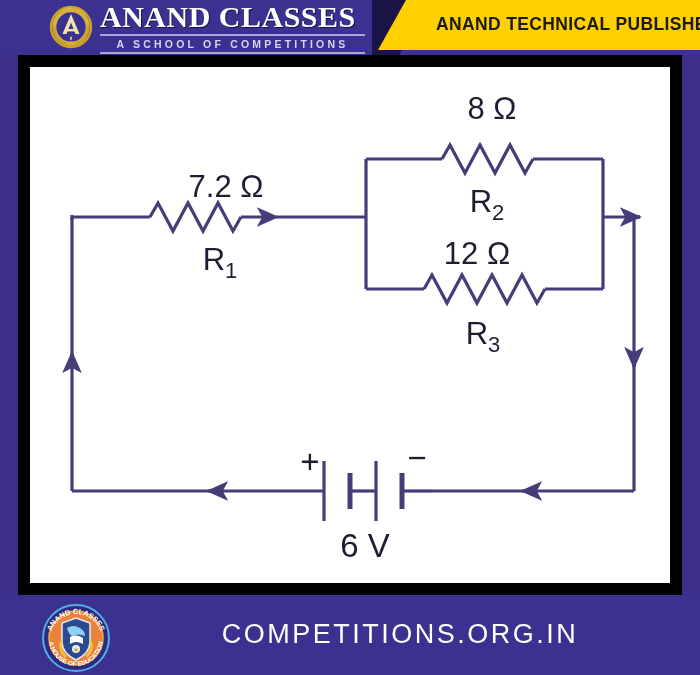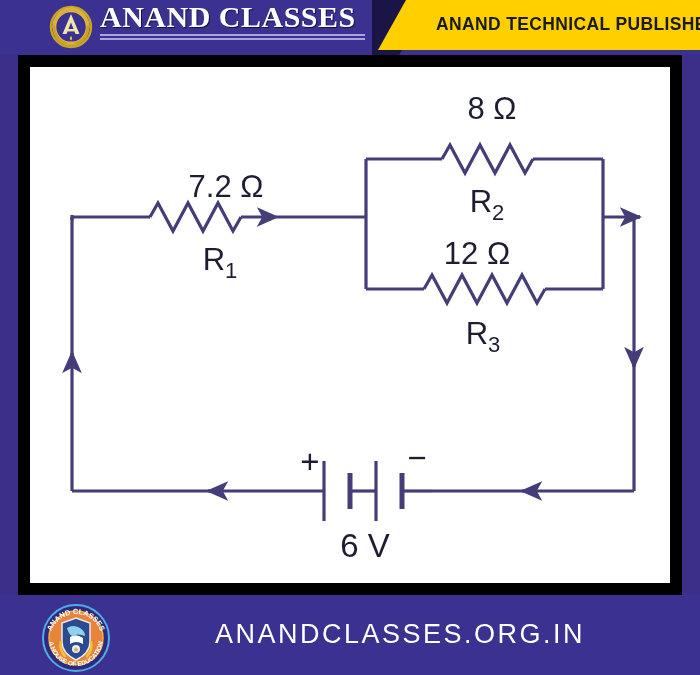--- a/index.html
+++ b/index.html
@@ -191,20 +191,21 @@
         <rect x="19.5" y="26" width="9" height="2.4" fill="#f2e3a8"></rect>
 
         <path d="M24 33 q-2.2 2.6 0 4.6 q2.2 -2 0 -4.6 z" fill="#e7c85a"></path>
         <ellipse cx="24" cy="40" rx="5" ry="1.6" fill="#d9b23c"></ellipse>
       </svg>
     </div>
 
     <div id="header-brand">
       <div id="header-title">ANAND CLASSES</div>
       <div class="rule"></div>
+      <div id="header-subtitle">A SCHOOL OF COMPETITIONS</div>
       <div class="rule"></div>
     </div>
   </div>
 
   <div id="frame">
     <div id="canvas">
 
       <svg id="circuit-svg" width="640" height="516" viewBox="0 0 640 516">
 
         <defs>
@@ -314,16 +315,16 @@
         </defs>
         <text font-family="Liberation Sans, sans-serif" font-size="7.4" font-weight="bold" fill="#ffffff">
           <textPath href="#arcTop" startOffset="50%" text-anchor="middle">ANAND CLASSES</textPath>
         </text>
         <text font-family="Liberation Sans, sans-serif" font-size="6.4" font-weight="bold" fill="#ffffff">
           <textPath href="#arcBot" startOffset="50%" text-anchor="middle">A HOUSE OF EDUCATION</textPath>
         </text>
       </svg>
     </div>
 
-    <div id="footer-url">ANANDCLASSES.ORG.IN</div>
+    <div id="footer-url">COMPETITIONS.ORG.IN</div>
   </div>
 
 </div>
 
 </body></html>

